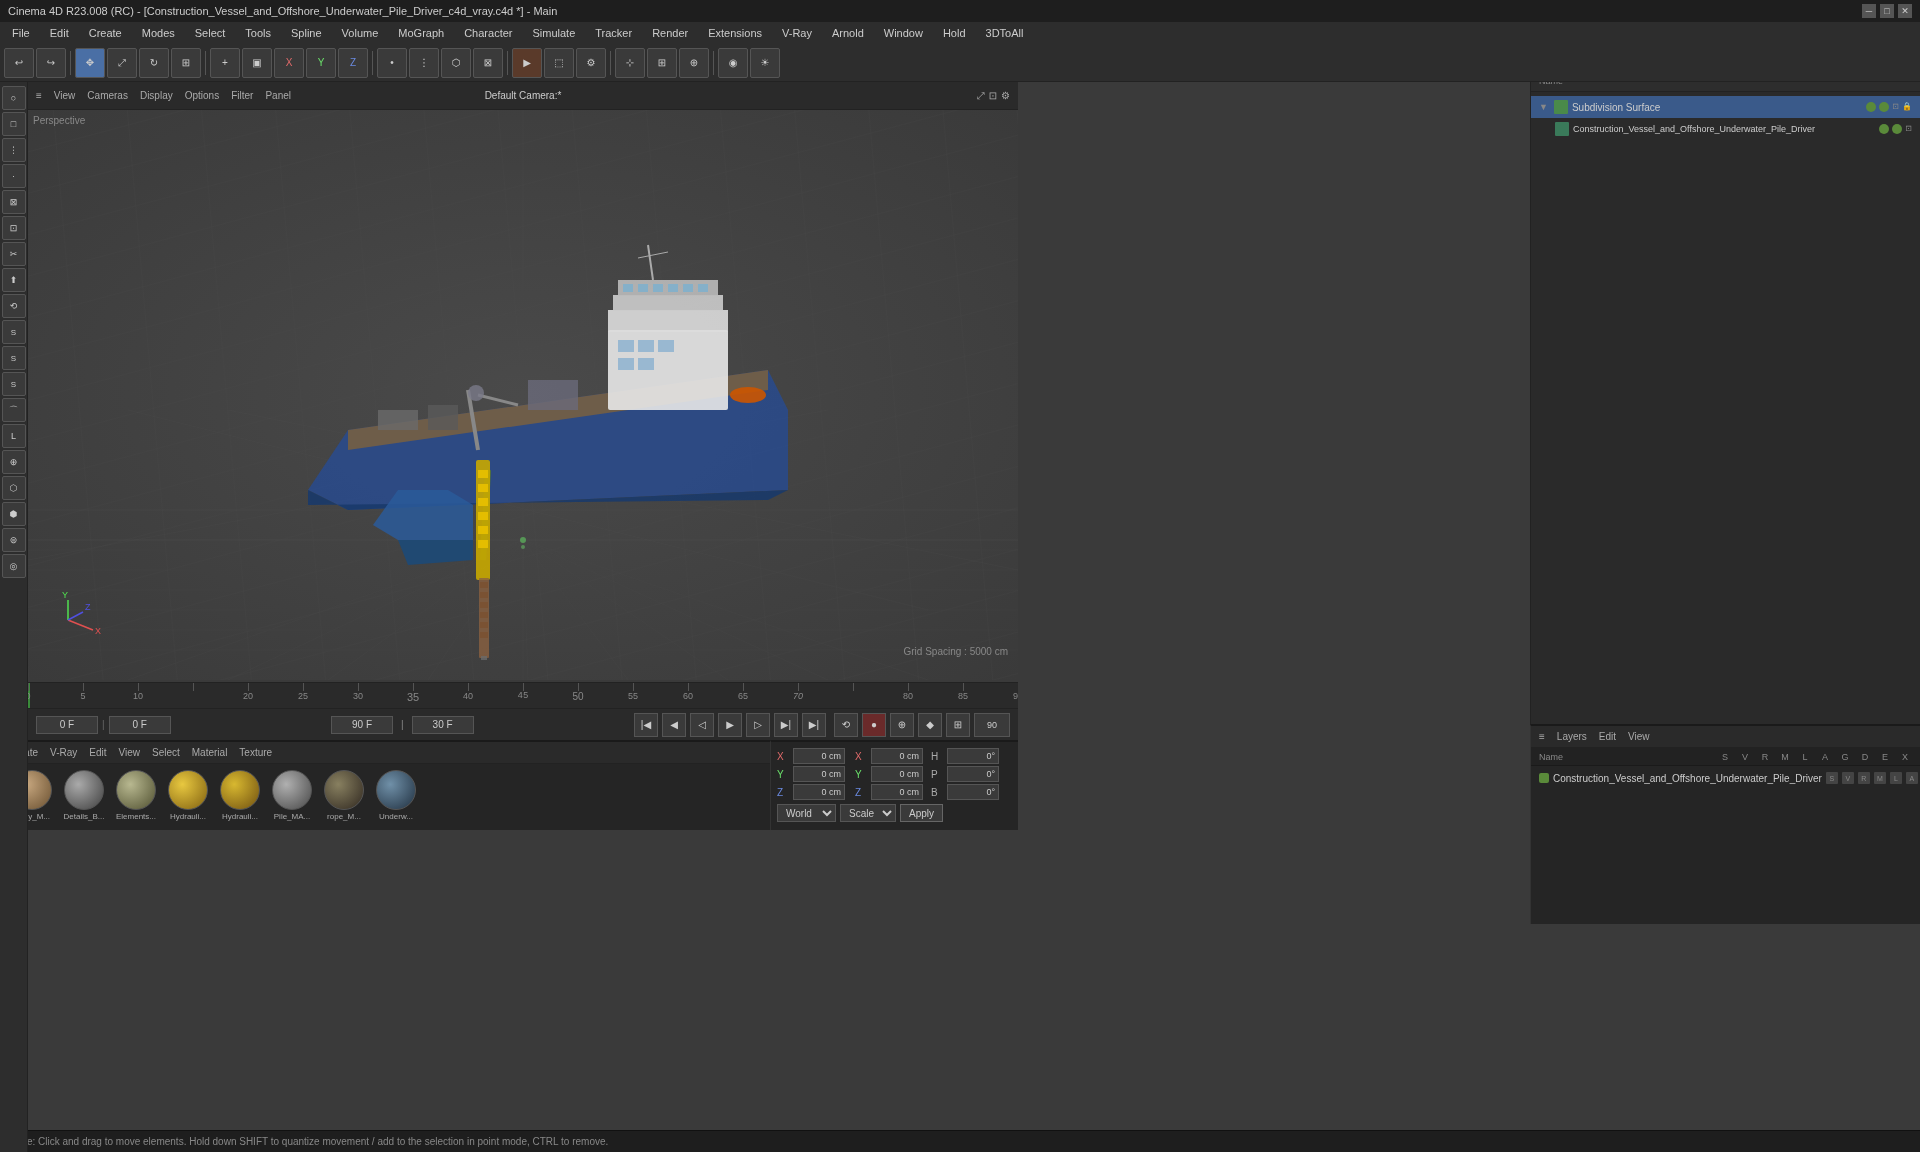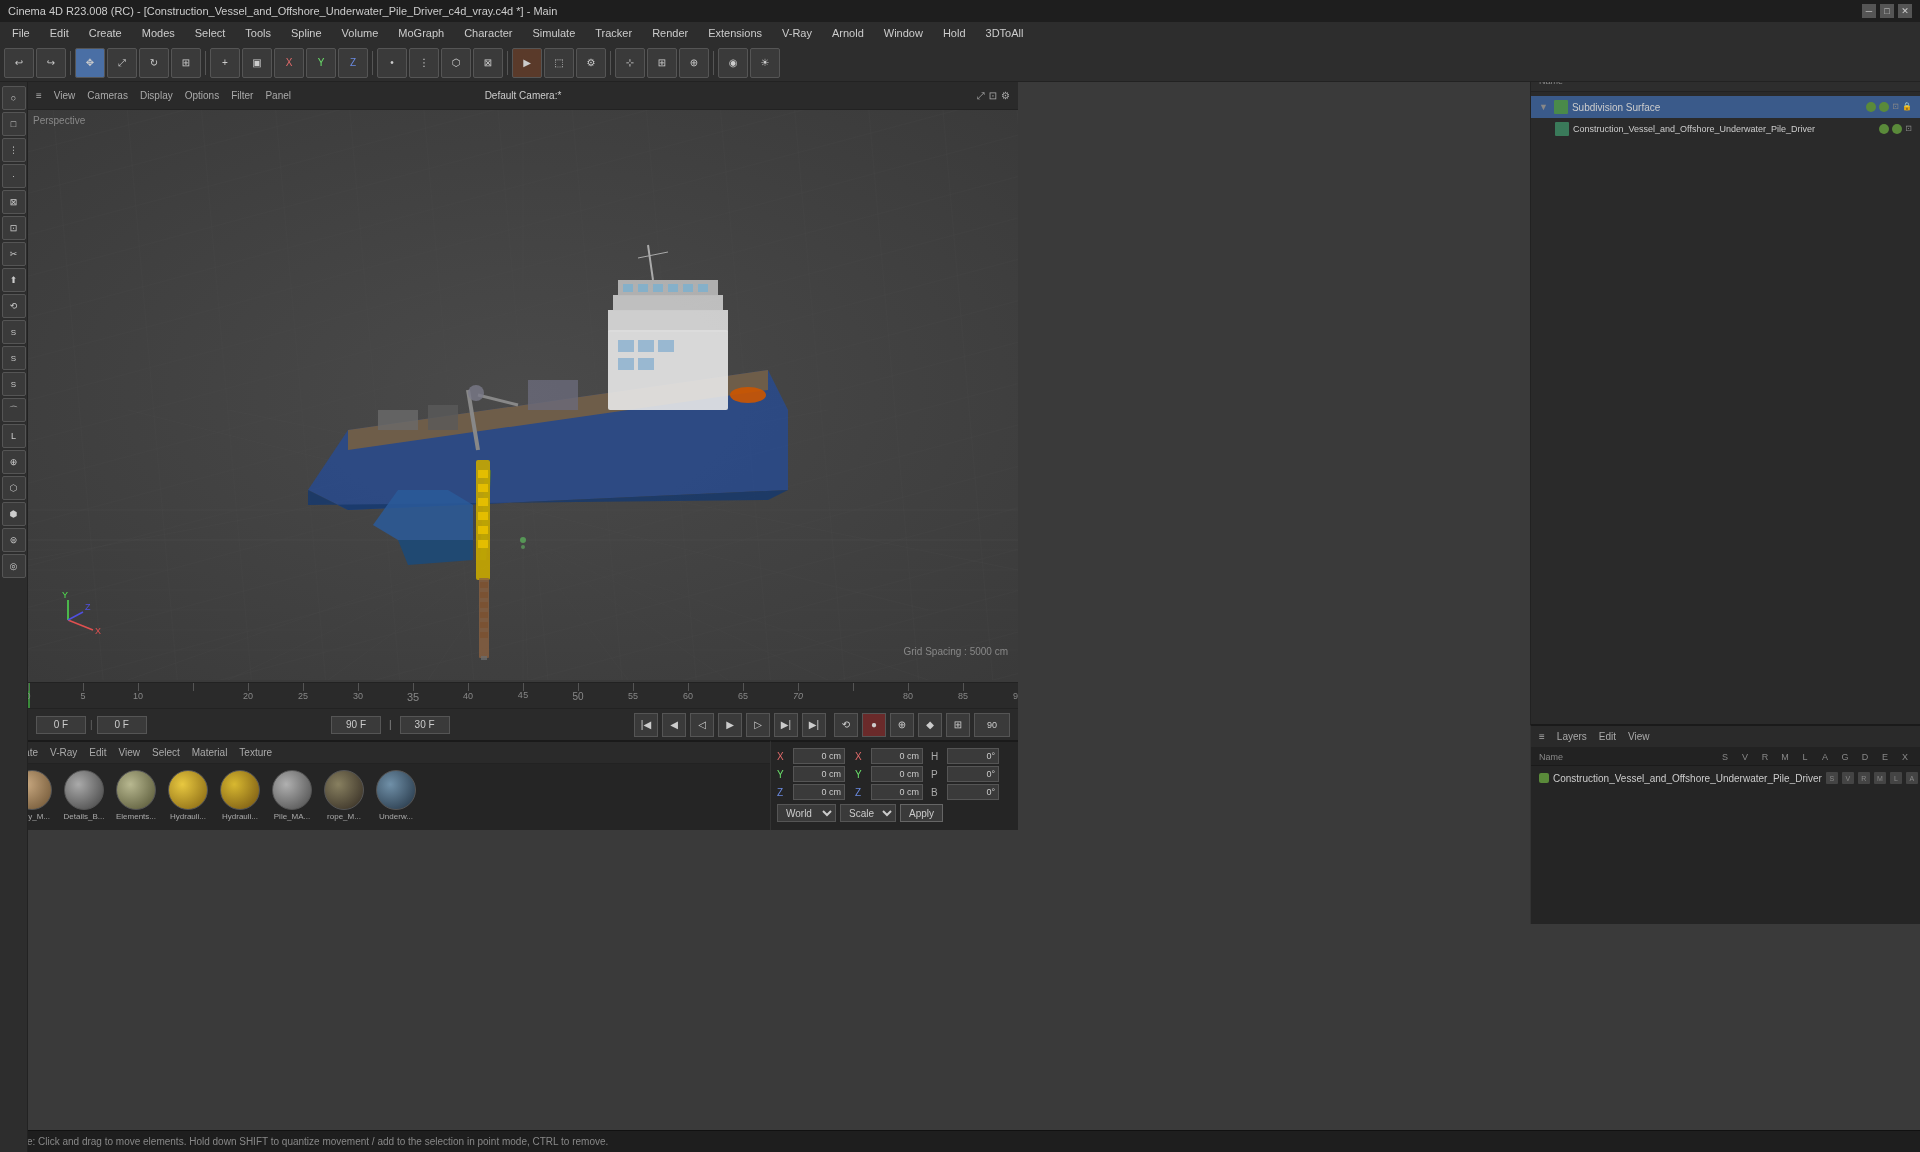--- a/index.html
+++ b/index.html
@@ -315,21 +315,21 @@
       width: 990px;
       height: 32px;
       background: #2a2a2a;
       border-top: 1px solid #222;
       display: flex;
       align-items: center;
       padding: 0 8px;
       gap: 4px;
     }
     .anim-input {
-      width: 50px;
+      width: 62px;
       height: 18px;
       background: #3a3a3a;
       border: 1px solid #555;
       color: #ccc;
       font-size: 10px;
       text-align: center;
       padding: 0 2px;
     }
     .anim-btn {
       width: 24px;

